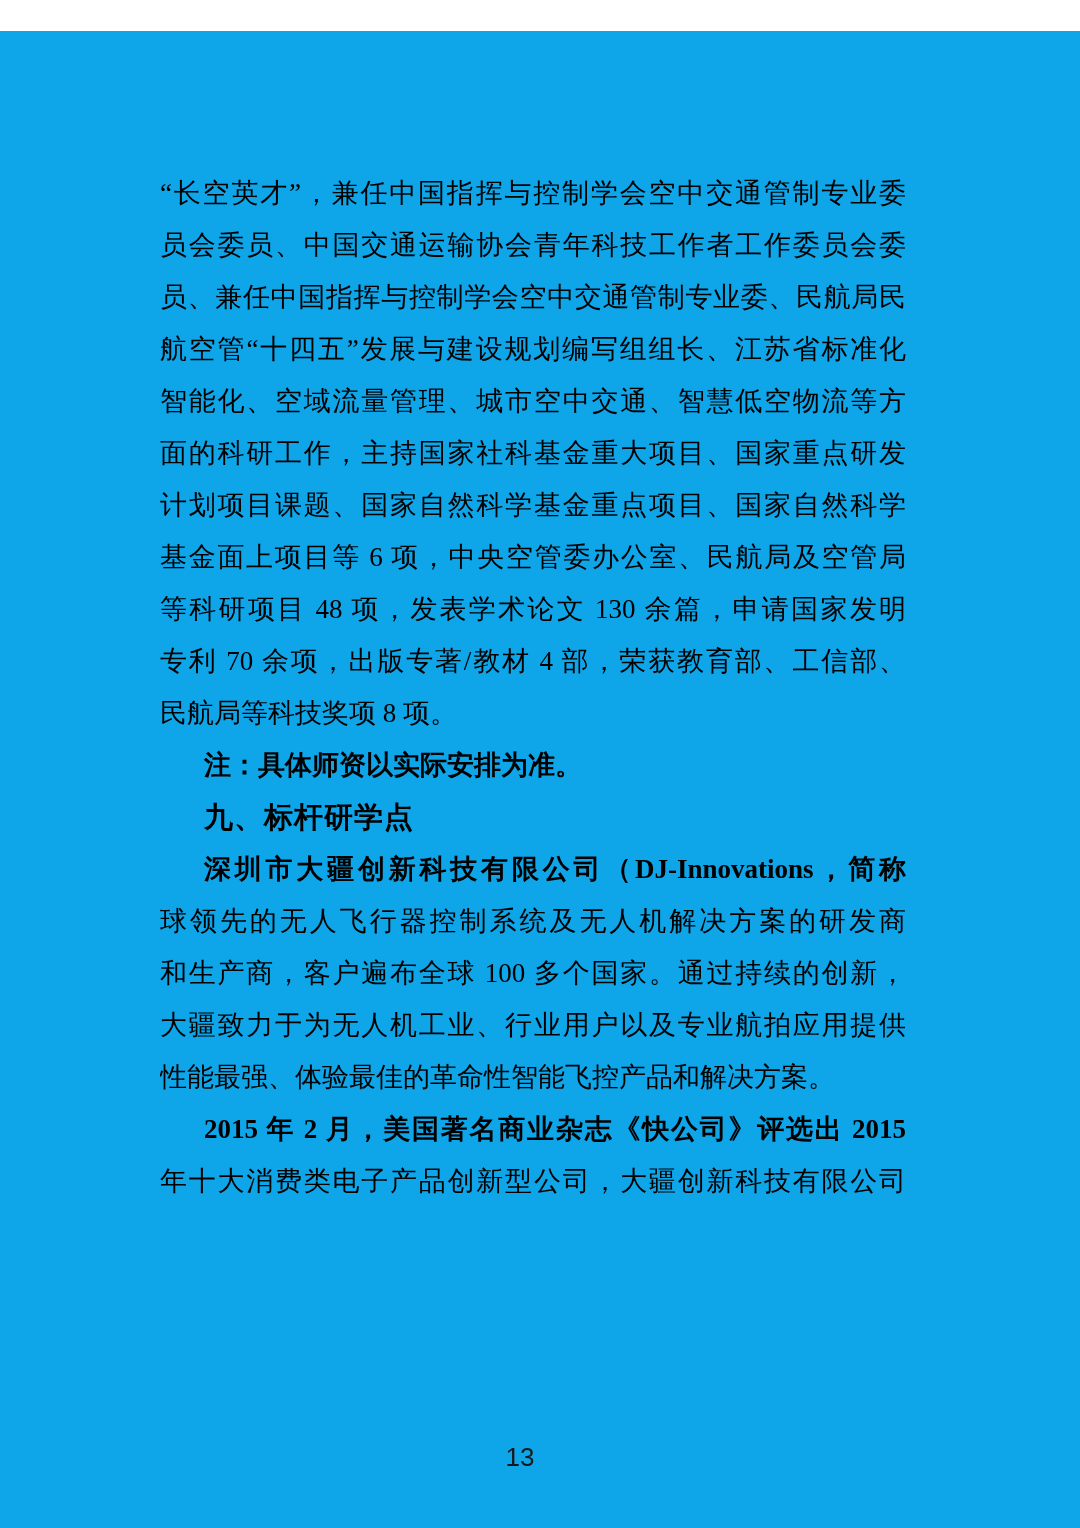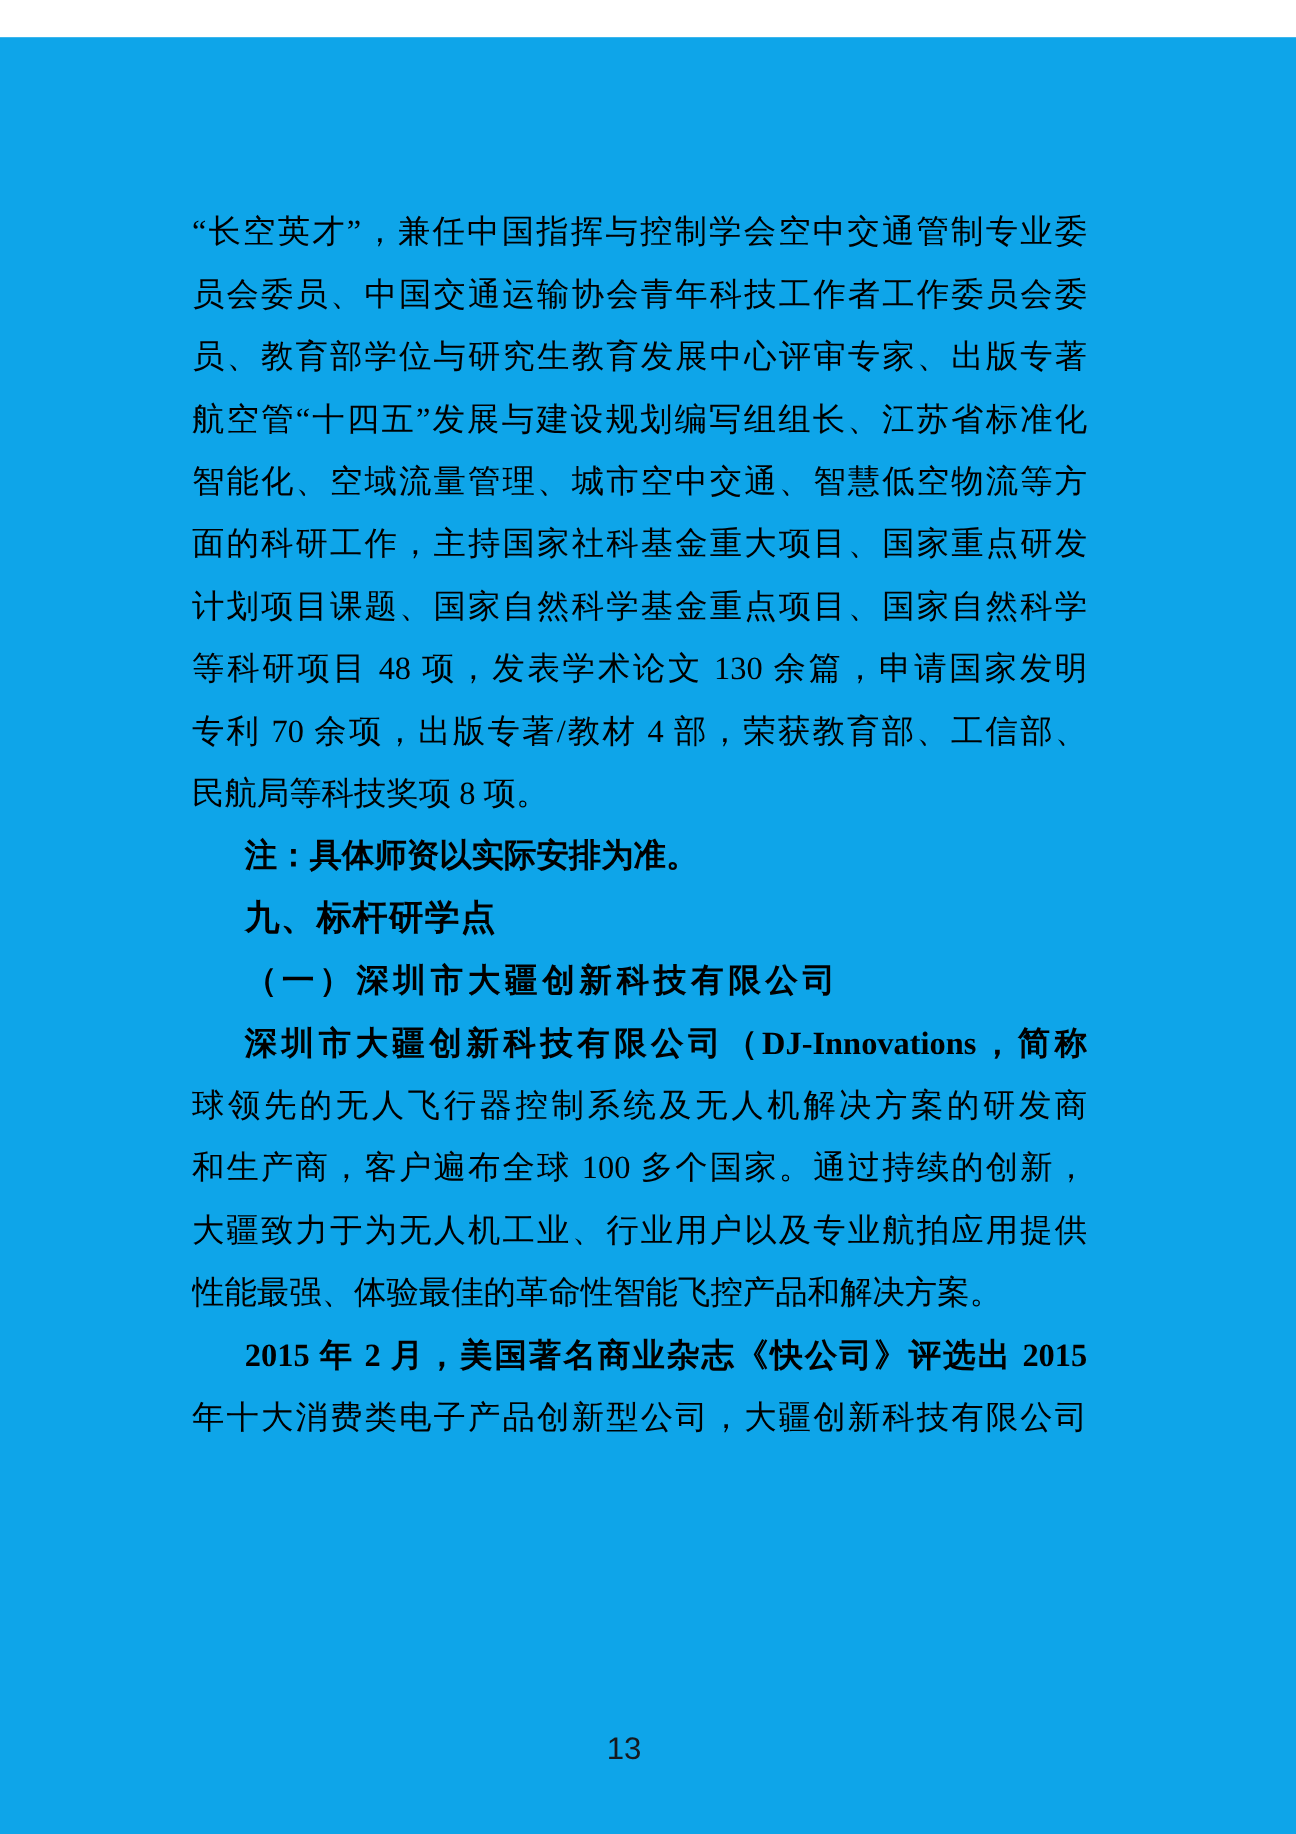--- a/index.html
+++ b/index.html
@@ -71,31 +71,31 @@
     color: #16191d;
   }
 </style>
 </head>
 <body>
 
 <div class="page">
   <div class="textblock">
     <div class="line just">“长空英才”，兼任中国指挥与控制学会空中交通管制专业委</div>
     <div class="line just">员会委员、中国交通运输协会青年科技工作者工作委员会委</div>
-    <div class="line just">员、教育部学位与研究生教育发展中心评审专家、出版专著</div>
+    <div class="line just">员、兼任中国指挥与控制学会空中交通管制专业委、民航局民</div>
     <div class="line just">航空管“十四五”发展与建设规划编写组组长、江苏省标准化</div>
     <div class="line just">智能化、空域流量管理、城市空中交通、智慧低空物流等方</div>
     <div class="line just">面的科研工作，主持国家社科基金重大项目、国家重点研发</div>
     <div class="line just">计划项目课题、国家自然科学基金重点项目、国家自然科学</div>
+    <div class="line just">基金面上项目等 6 项，中央空管委办公室、民航局及空管局</div>
     <div class="line just">等科研项目 48 项，发表学术论文 130 余篇，申请国家发明</div>
     <div class="line just">专利 70 余项，出版专著/教材 4 部，荣获教育部、工信部、</div>
     <div class="line end">民航局等科技奖项 8 项。</div>
     <div class="line end indent">注：具体师资以实际安排为准。</div>
     <div class="line end indent heading">九、标杆研学点</div>
-    <div class="line end indent kai">（一）深圳市大疆创新科技有限公司</div>
     <div class="line just indent">深圳市大疆创新科技有限公司（DJ-Innovations，简称</div>
     <div class="line just">球领先的无人飞行器控制系统及无人机解决方案的研发商</div>
     <div class="line just">和生产商，客户遍布全球 100 多个国家。通过持续的创新，</div>
     <div class="line just">大疆致力于为无人机工业、行业用户以及专业航拍应用提供</div>
     <div class="line end">性能最强、体验最佳的革命性智能飞控产品和解决方案。</div>
     <div class="line just indent">2015 年 2 月，美国著名商业杂志《快公司》评选出 2015</div>
     <div class="line just">年十大消费类电子产品创新型公司，大疆创新科技有限公司</div>
   </div>
   <div class="footer">13</div>
 </div>

